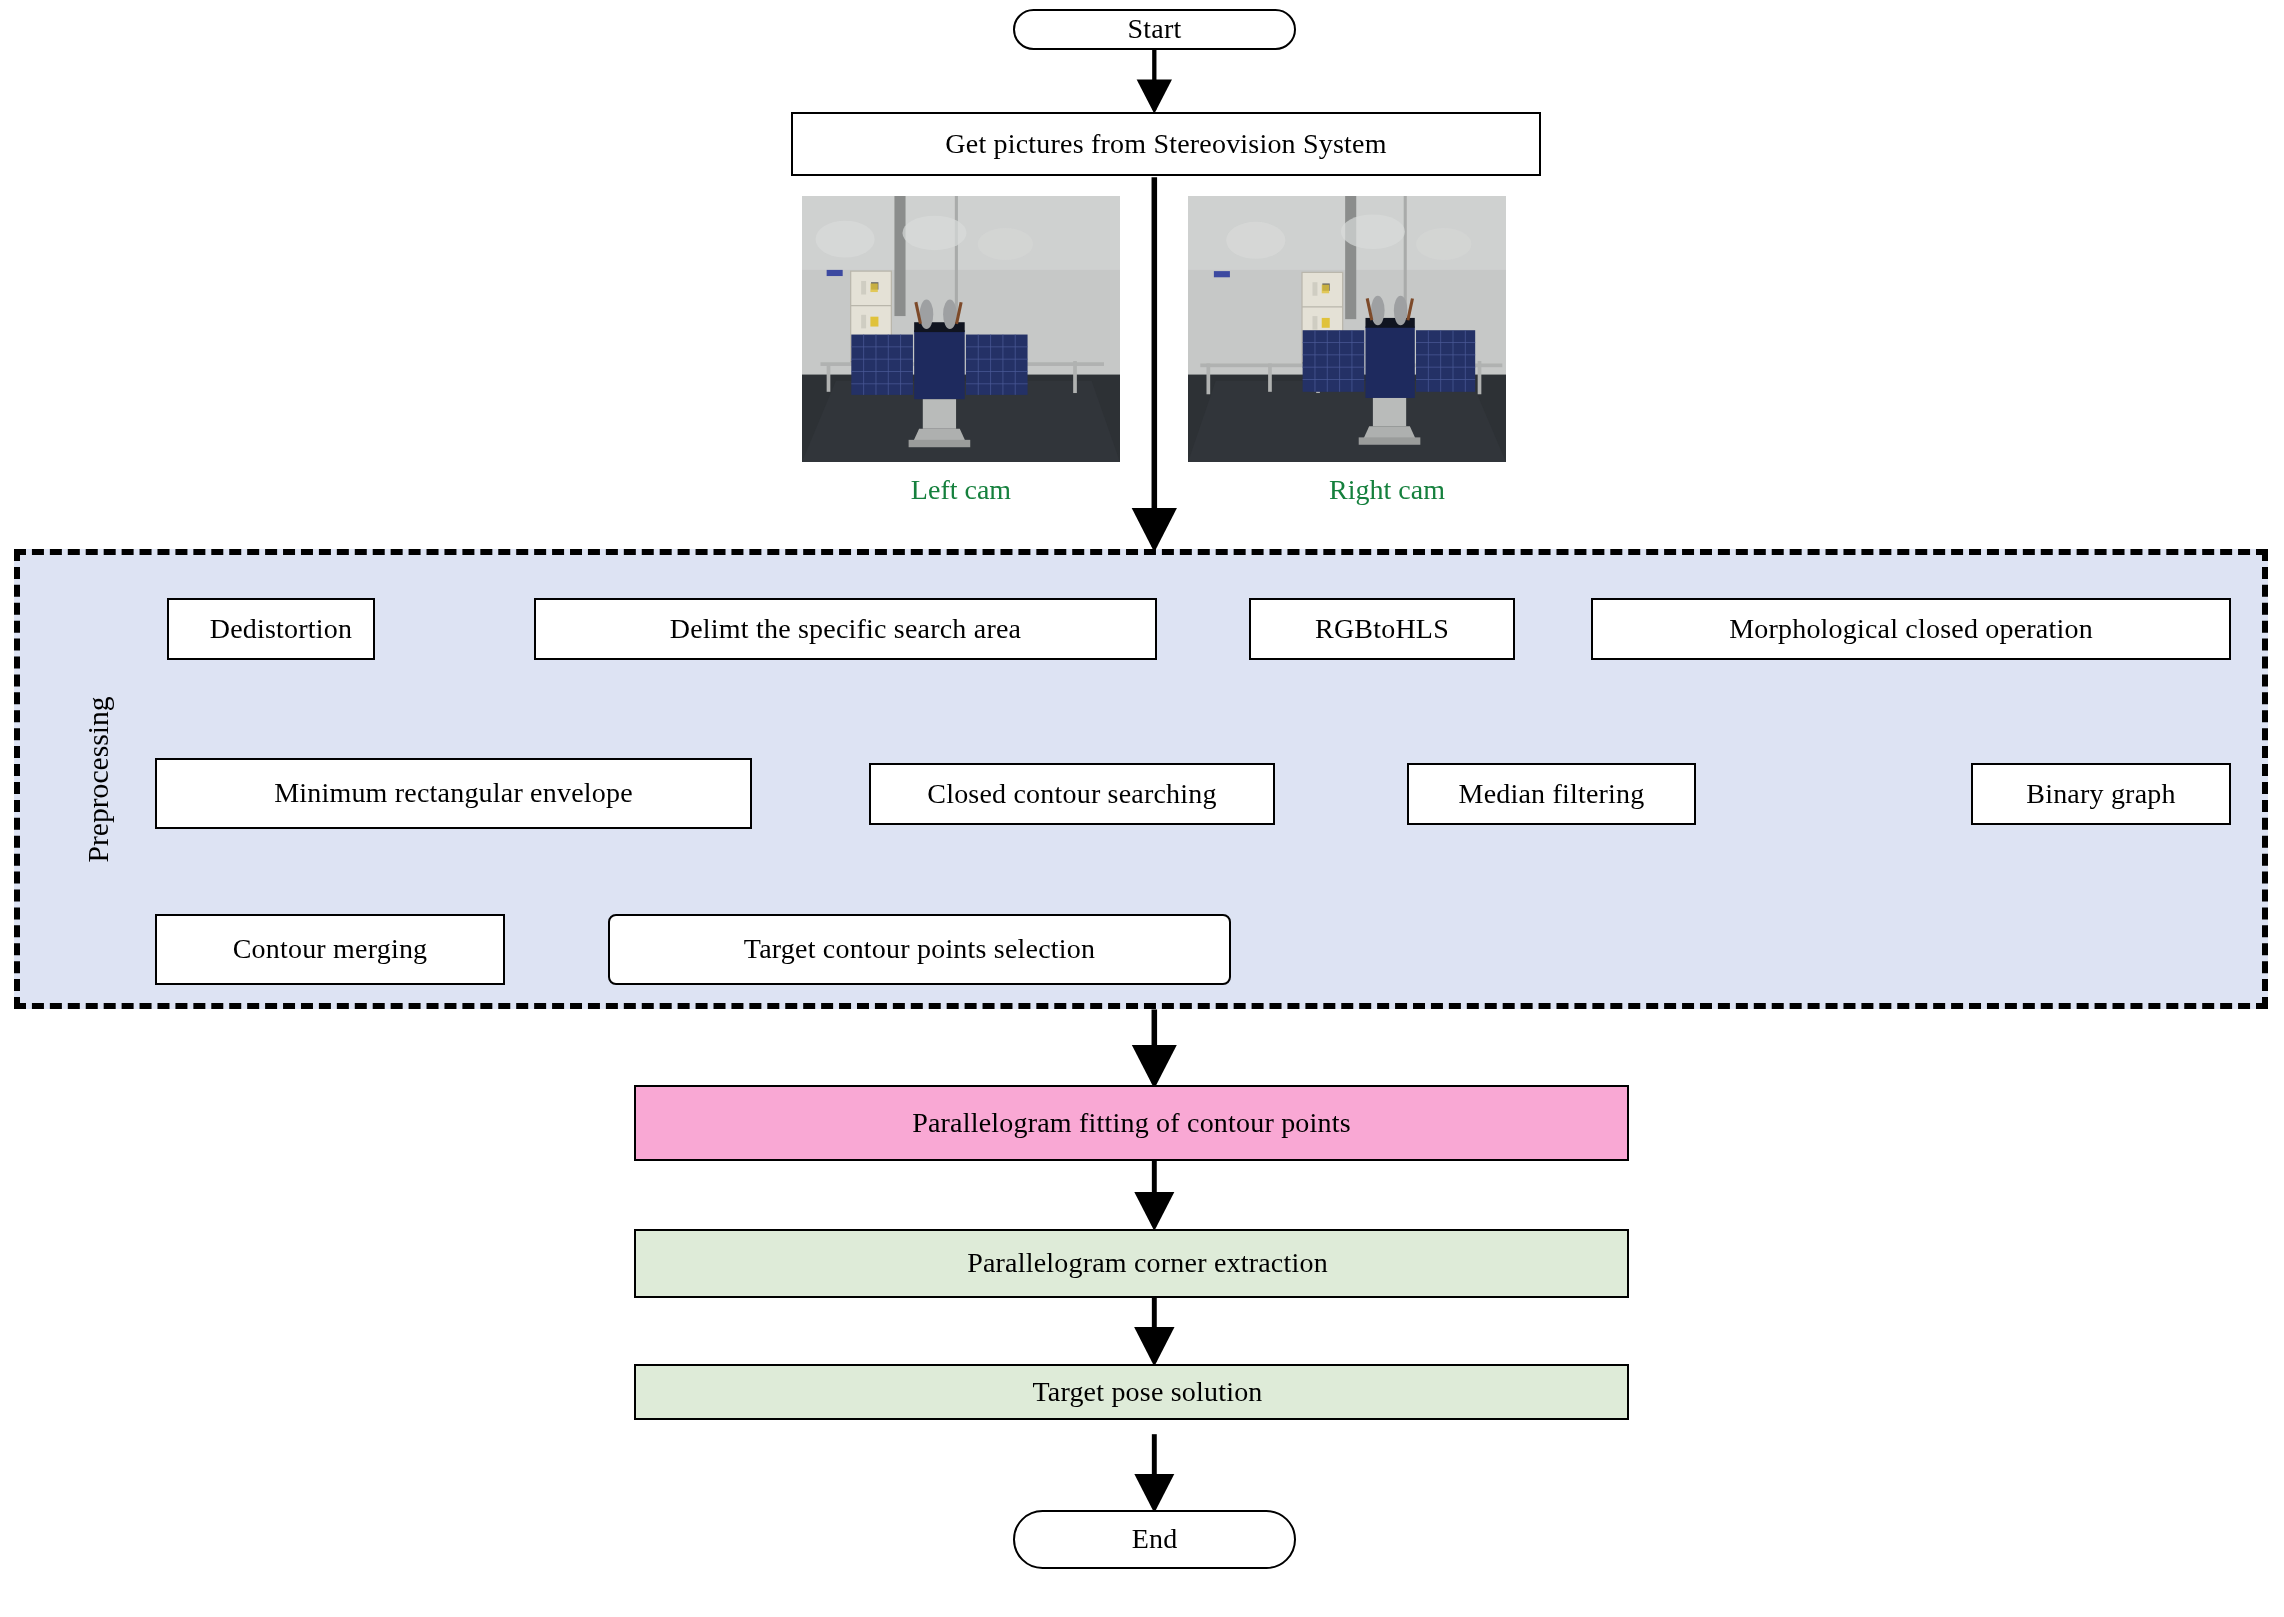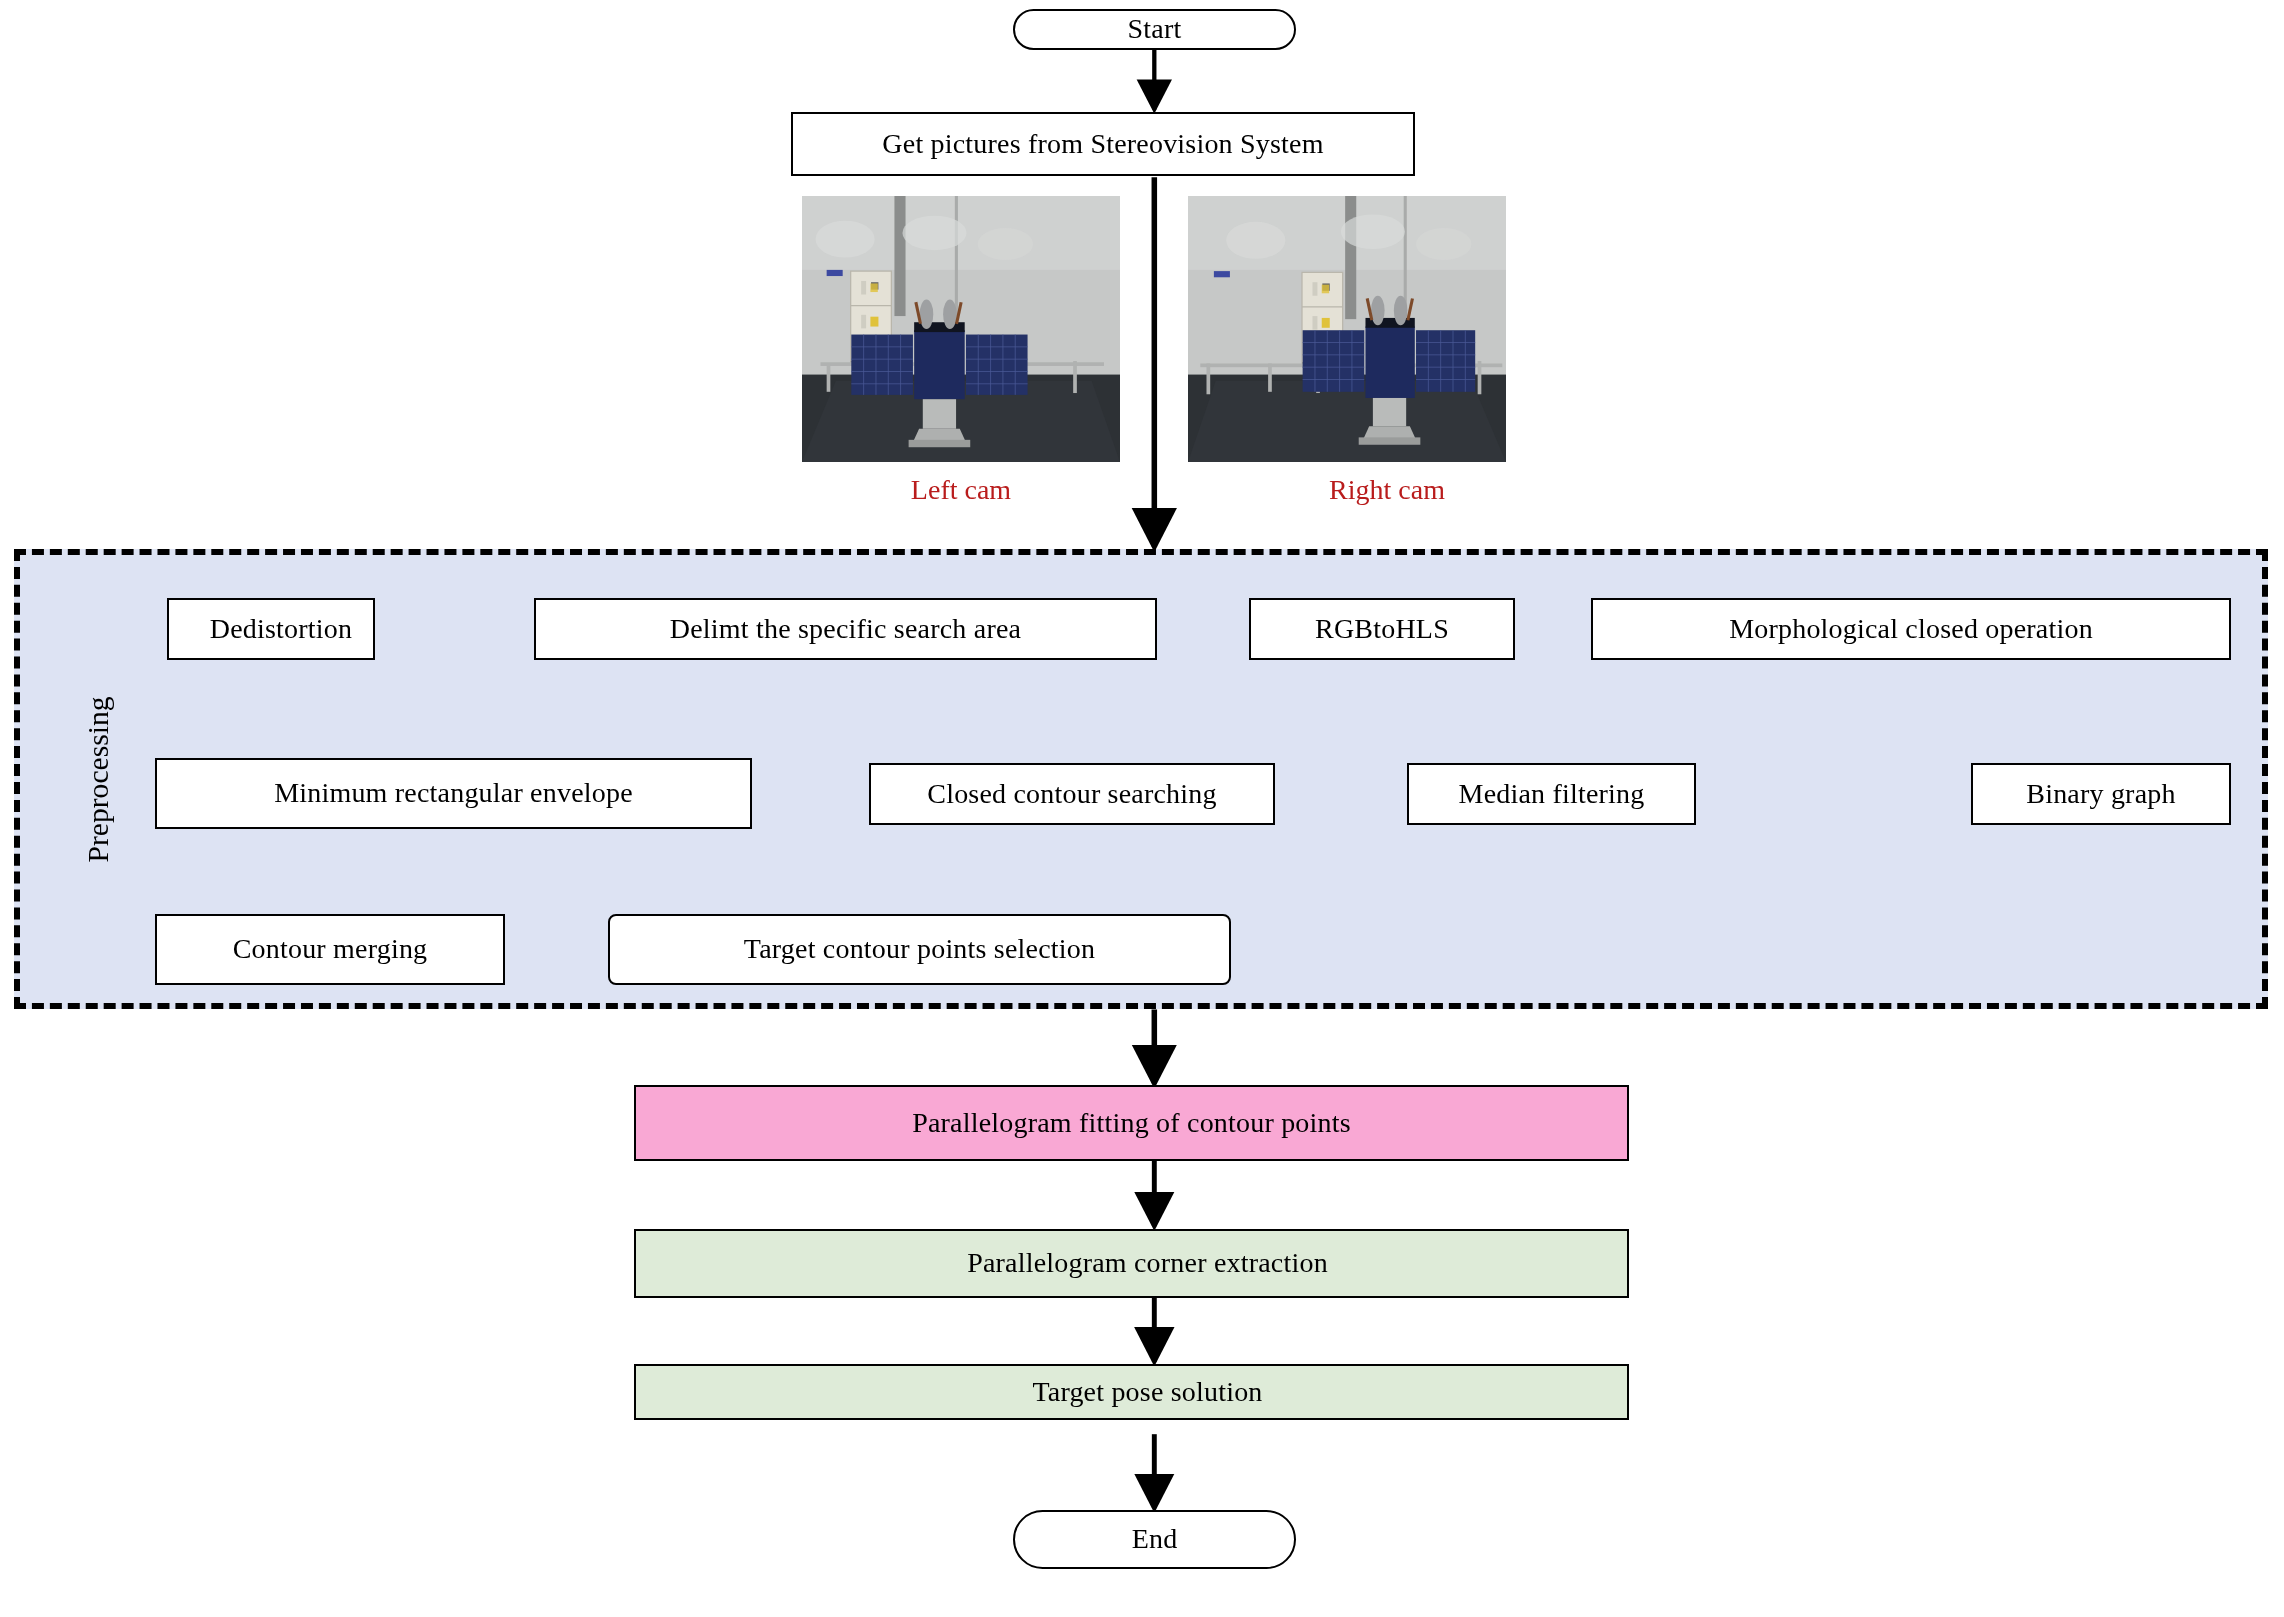--- a/index.html
+++ b/index.html
@@ -52,21 +52,21 @@
   .photo {
     position: absolute;
     box-sizing: border-box;
     overflow: hidden;
     background: #cfd1d0;
     border: 0;
   }
   .caption {
     position: absolute;
     font-size: 28px;
-    color: #b91c1c;
+    color: #15803d;
     text-align: center;
     white-space: nowrap;
   }
 
   svg.edges {
     position: absolute; left: 0; top: 0;
     width: 2284px; height: 1617px;
     pointer-events: none;
   }
 </style>
@@ -113,21 +113,21 @@
 
     <line x1="1875" y1="2108" x2="1875" y2="2212" stroke="#000" stroke-width="8" marker-end="url(#ahf)"></line>
 
     <line x1="1875" y1="2330" x2="1875" y2="2450" stroke="#000" stroke-width="8" marker-end="url(#ahf)"></line>
   </svg>
 
   <div class="node terminator" style="left:1013px; top:8.6px; width:283px; height:41px;">
     <span>Start</span>
   </div>
 
-  <div class="node" style="left:791px; top:112px; width:624px; height:64px;">
+  <div class="node" style="left:791px; top:112px; width:750px; height:64px;">
     <span>Get pictures from Stereovision System</span>
   </div>
 
   <div class="photo" style="left:802px; top:196px; width:318px; height:266px;">
     <svg viewBox="0 0 516 432" width="318" height="266" preserveAspectRatio="none">
       <rect x="0" y="0" width="516" height="432" fill="#c9cbc9"></rect>
       <rect x="0" y="0" width="516" height="290" fill="#c6c8c7"></rect>
       <rect x="0" y="0" width="516" height="120" fill="#cfd1d0"></rect>
       <rect x="150" y="0" width="18" height="195" fill="#8b8d8c"></rect>
       <rect x="248" y="0" width="5" height="215" fill="#a9abaa"></rect>

